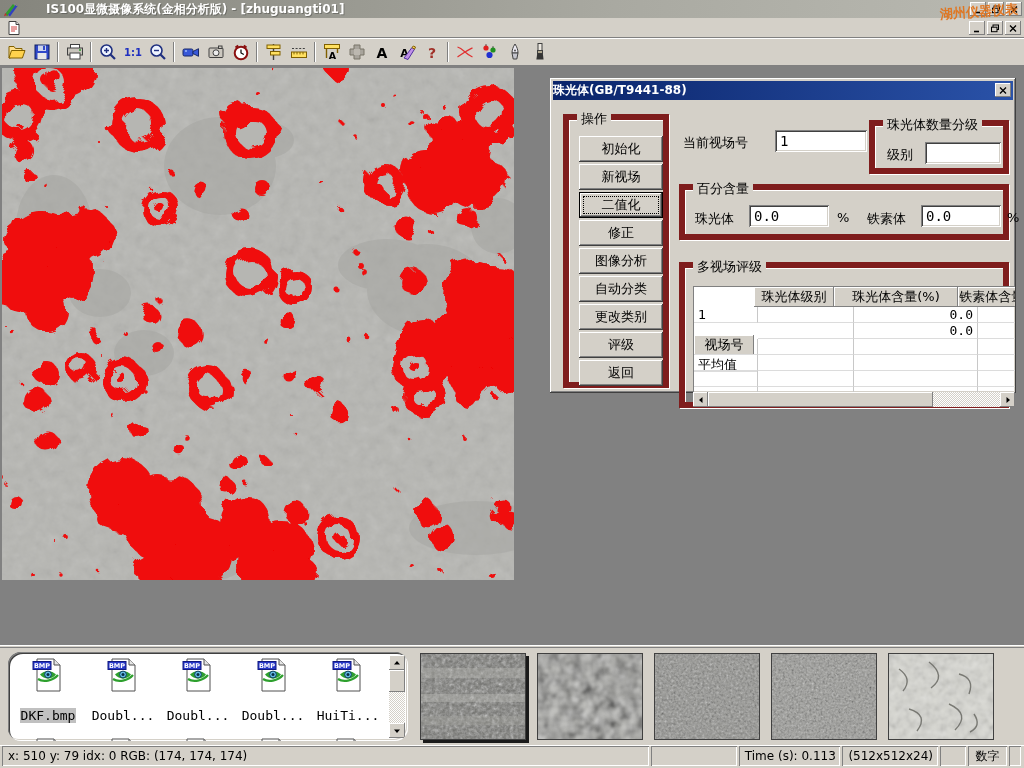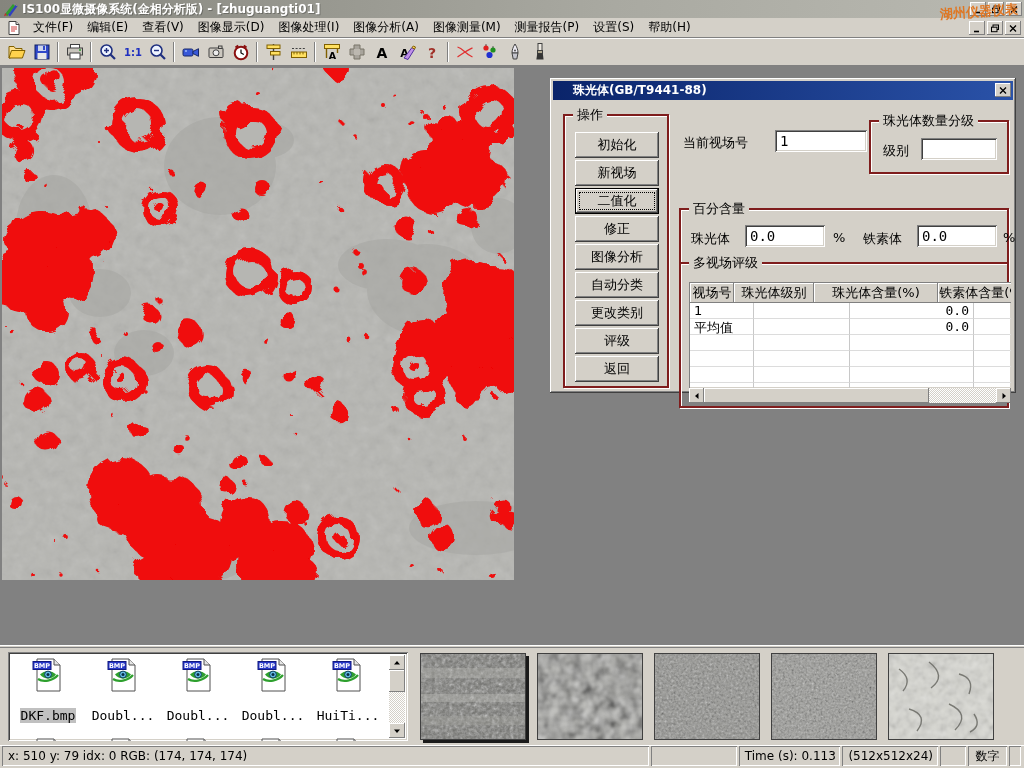--- a/index.html
+++ b/index.html
@@ -8,33 +8,33 @@
          background:#d4d0c8; position:relative; }
 
   
   .raised  { background:#d4d0c8;
              box-shadow: inset -1px -1px #404040, inset 1px 1px #ffffff,
                          inset -2px -2px #808080, inset 2px 2px #d4d0c8; }
   .raised-thin { background:#d4d0c8;
              box-shadow: inset -1px -1px #808080, inset 1px 1px #ffffff; }
   .sunken  { background:#fff;
              box-shadow: inset 1px 1px #808080, inset -1px -1px #ffffff,
-                         inset 2px 2px #404040, inset -2px -2px #d4d0c8; }
-  .groupbox { position:absolute; border:2px solid #7f1d1d;
+                         inset 2px 2px #404040, inset -2px -2px #d4d0c8; border-radius: 13px; }
+  .groupbox { position:absolute; border:6px solid #7f1d1d;
               box-shadow: inset 1px 1px #ffffff, 1px 1px 0 #ffffff; }
   .grouplegend { position:absolute; top:-9px; left:8px; background:#d4d0c8;
                  padding:0 4px; font-size:13px; color:#000; line-height:16px; }
 
   
   .titlebar { position:absolute; left:0; top:0; width:1024px; height:18px;
               background:linear-gradient(90deg,#85857d,#a9a9a1 60%,#b9b9b1);
               display:flex; align-items:center; padding:0 2px; z-index:40; }
   .titlebar .appicon { width:16px; height:16px; margin:0 3px 0 1px; }
   .titlebar .titletext { color:#fff; font-weight:bold; font-size:12px;
-                         white-space:nowrap; text-shadow:1px 1px 0 rgba(0,0,0,.25); }
+                         white-space:nowrap; text-shadow:1px 1px 0 rgba(0,0,0,.25);margin-left:24px; }
   .winbtns { position:absolute; right:2px; top:2px; display:flex; gap:2px; }
   .winbtn { width:16px; height:14px; display:flex; align-items:center; justify-content:center; }
   .winbtn svg { width:10px; height:9px; }
 
   .watermark { position:absolute; right:6px; top:3px; z-index:60; color:#e2741c;
                font-size:13px; font-weight:bold; transform:rotate(-4deg);
                pointer-events:none; opacity:.95; white-space:nowrap; }
 
   
   .menubar { position:absolute; left:0; top:18px; width:1024px; height:20px;
@@ -87,21 +87,21 @@
                display:flex; align-items:center; gap:2px; padding:2px 3px 3px 2px; }
   .spanel { height:17px; box-shadow: inset 1px 1px #808080, inset -1px -1px #ffffff;
             display:flex; align-items:center; padding:10px 6px; font-size:12px;
             white-space:nowrap; overflow:hidden; }
 
   
   .dialog { position:absolute; left:550px; top:78px; width:466px; height:315px;
             z-index:30; }
   .dlg-title { position:absolute; left:3px; top:3px; right:3px; height:19px;
                background:linear-gradient(90deg,#0a246a,#2a52a8);
-               display:flex; align-items:center; padding:0 20px; }
+               display:flex; align-items:center; padding:0 0; }
   .dlg-title .dtext { color:#fff; font-weight:bold; font-size:12px; }
   .dlg-close { position:absolute; right:2px; top:2px; width:16px; height:14px;
                display:flex; align-items:center; justify-content:center; }
   .dlg-body { position:absolute; left:3px; top:22px; right:3px; bottom:3px; }
 
   .opbtn { position:absolute; left:10px; width:84px; height:26px; font-size:13px;
            display:flex; align-items:center; justify-content:center;
            white-space:nowrap; color:#000; }
   .opbtn.focused { box-shadow: inset 0 0 0 1px #000,
                    inset -2px -2px #404040, inset 2px 2px #ffffff,
@@ -165,32 +165,20 @@
   </span>
 </div>
 <div class="watermark">湖州仪器仪表</div>
 
 <div class="menubar">
   <span class="docicon"><svg viewBox="0 0 16 16">
         <path d="M3 1.5h7l3 3V14.5H3z" fill="#fff" stroke="#404040"></path>
         <path d="M10 1.5v3h3" fill="#e0e0e0" stroke="#404040"></path>
         <path d="M5 7h6M5 9h6M5 11h4" stroke="#d04040"></path>
       </svg></span>
-  <span id="menu-items" style="display:flex">
-      <span class="menuitem">文件(F)</span>
-      <span class="menuitem">编辑(E)</span>
-      <span class="menuitem">查看(V)</span>
-      <span class="menuitem">图像显示(D)</span>
-      <span class="menuitem">图像处理(I)</span>
-      <span class="menuitem">图像分析(A)</span>
-      <span class="menuitem">图像测量(M)</span>
-      <span class="menuitem">测量报告(P)</span>
-      <span class="menuitem">设置(S)</span>
-      <span class="menuitem">帮助(H)</span>
-    </span>
 </div>
 <div class="mdibtns">
   <span class="winbtn raised-thin">
       <svg viewBox="0 0 10 9">
         <path d="M2 7.5h5" stroke="#000" stroke-width="1.6"></path>
       </svg>
     </span>
   <span class="winbtn raised-thin">
       <svg viewBox="0 0 10 9">
         <rect x="3" y="1" width="5.5" height="4.5" fill="none" stroke="#000"></rect>
@@ -655,47 +643,47 @@
 
     <span class="dlg-label" style="left:130px; top:34px;text-align:right;">当前视场号</span>
     <span class="dlg-input" style="left:222px; top:30px; width:92px;">1</span>
 
     <div class="groupbox" style="left:316px; top:20px; width:140px; height:54px;">
       <span class="grouplegend">珠光体数量分级</span>
       <span class="dlg-label" style="left:12px; top:20px;">级别</span>
       <span class="dlg-input" style="left:50px; top:16px; width:76px;"></span>
     </div>
 
-    <div class="groupbox" style="left:126px; top:108px; width:330px; height:56px;">
+    <div class="groupbox" style="left:126px; top:84px; width:330px; height:56px;">
       <span class="grouplegend">百分含量</span>
       <span class="dlg-label" style="left:10px; top:20px;">珠光体</span>
       <span class="dlg-input" style="left:64px; top:15px; width:80px;">0.0</span>
       <span class="dlg-label" style="left:152px; top:20px;">%</span>
       <span class="dlg-label" style="left:182px; top:20px;">铁素体</span>
       <span class="dlg-input" style="left:236px; top:15px; width:80px;">0.0</span>
       <span class="dlg-label" style="left:322px; top:20px;">%</span>
     </div>
 
     <div class="groupbox" style="left:126px; top:162px; width:330px; height:146px;">
       <span class="grouplegend">多视场评级</span>
       <div class="mtable" id="mtable">
           <div class="mrow" style="top: 1px;">
-            <span class="hcell" style="width: 44px;">视场号</span>
+            <span class="hcell" style="width: 60px; margin-top: 48px;">视场号</span>
             <span class="hcell" style="width: 80px;">珠光体级别</span>
             <span class="hcell" style="width: 124px;">珠光体含量(%)</span>
             <span class="hcell" style="width: 90px;">铁素体含量(%)</span>
           </div>
           <div class="mrow" style="top: 21px;">
             <span class="bcell" style="width: 64px;">1</span>
             <span class="bcell" style="width: 96px;"></span>
             <span class="bcell num" style="width: 124px;">0.0</span>
             <span class="bcell" style="width: 90px;"></span>
           </div>
           <div class="mrow" style="top: 37px;">
-            <span class="bcell" style="width: 64px;">平均值</span>
+            <span class="bcell" style="width: 64px; margin-top: 33px;">平均值</span>
             <span class="bcell" style="width: 96px;"></span>
             <span class="bcell num" style="width: 124px;">0.0</span>
             <span class="bcell" style="width: 90px;"></span>
           </div>
           <div class="mrow" style="top: 53px;">
             <span class="bcell" style="width: 64px;"></span>
             <span class="bcell" style="width: 96px;"></span>
             <span class="bcell num" style="width: 124px;"></span>
             <span class="bcell" style="width: 90px;"></span>
           </div>

